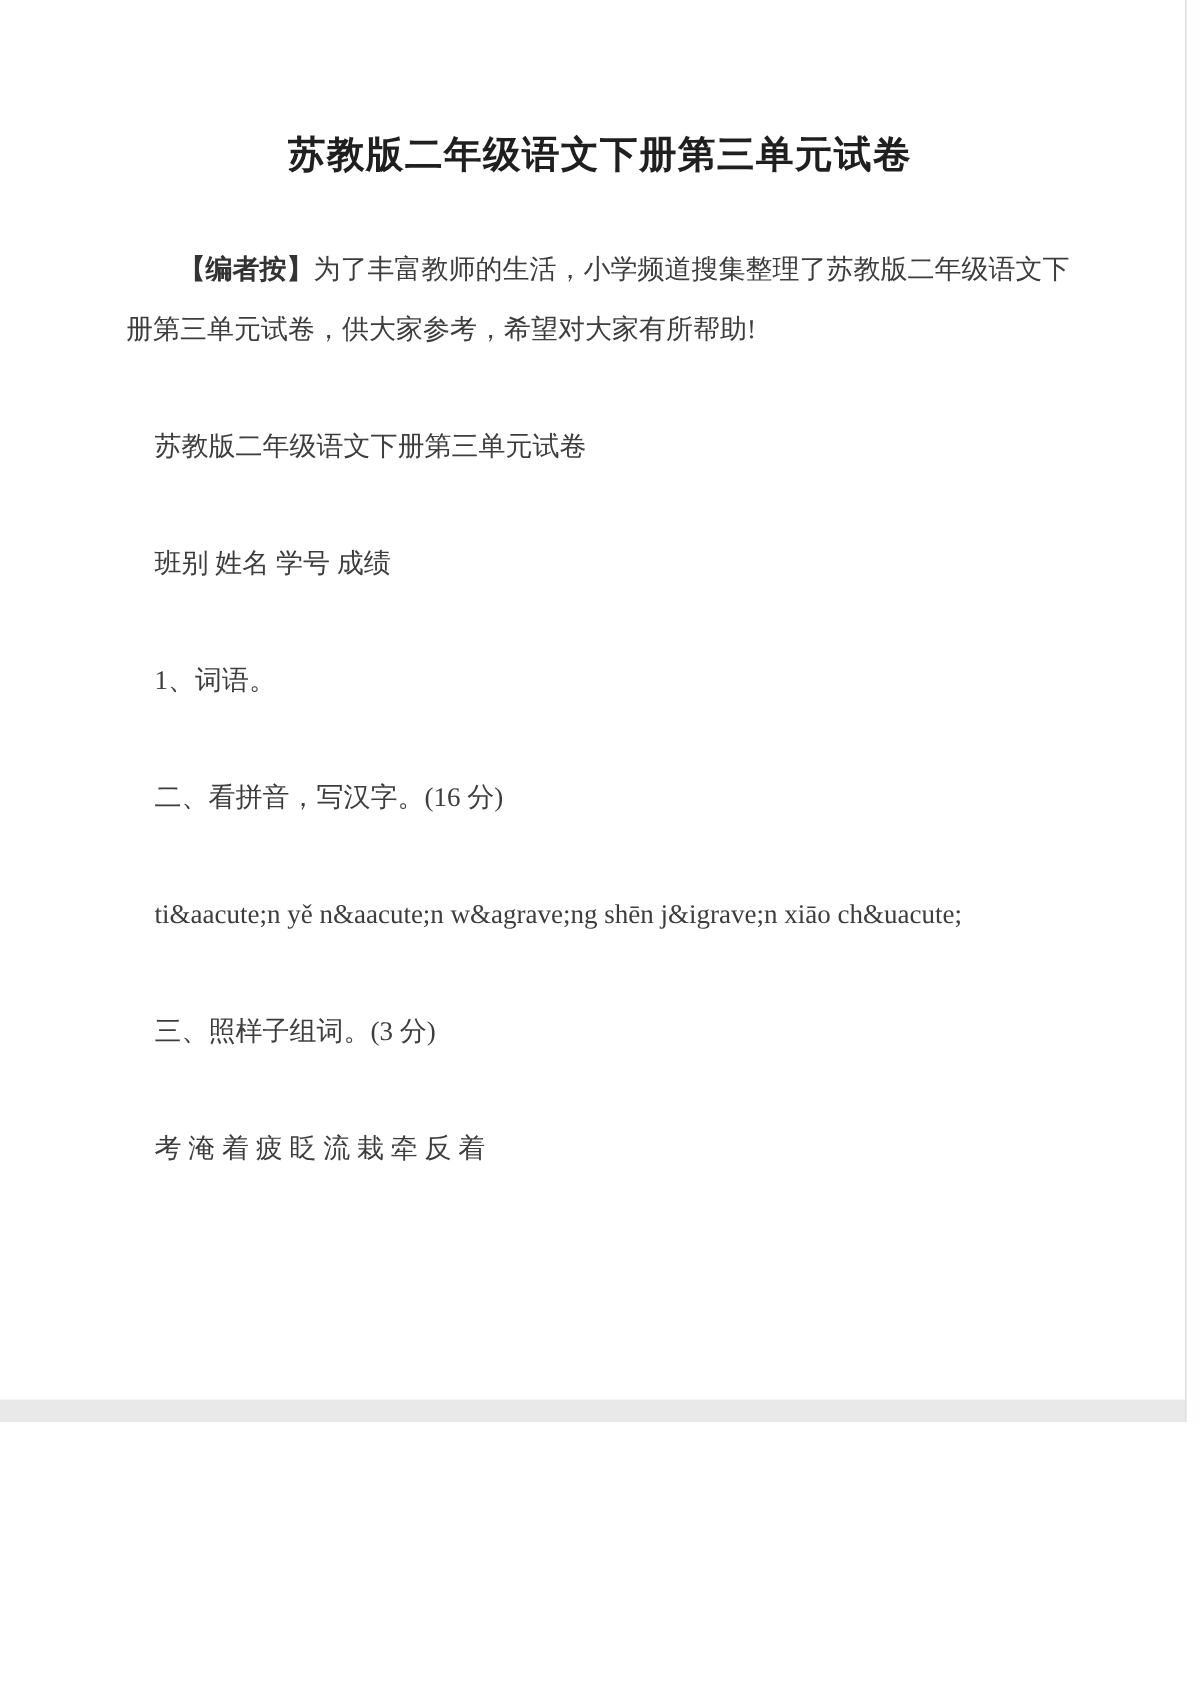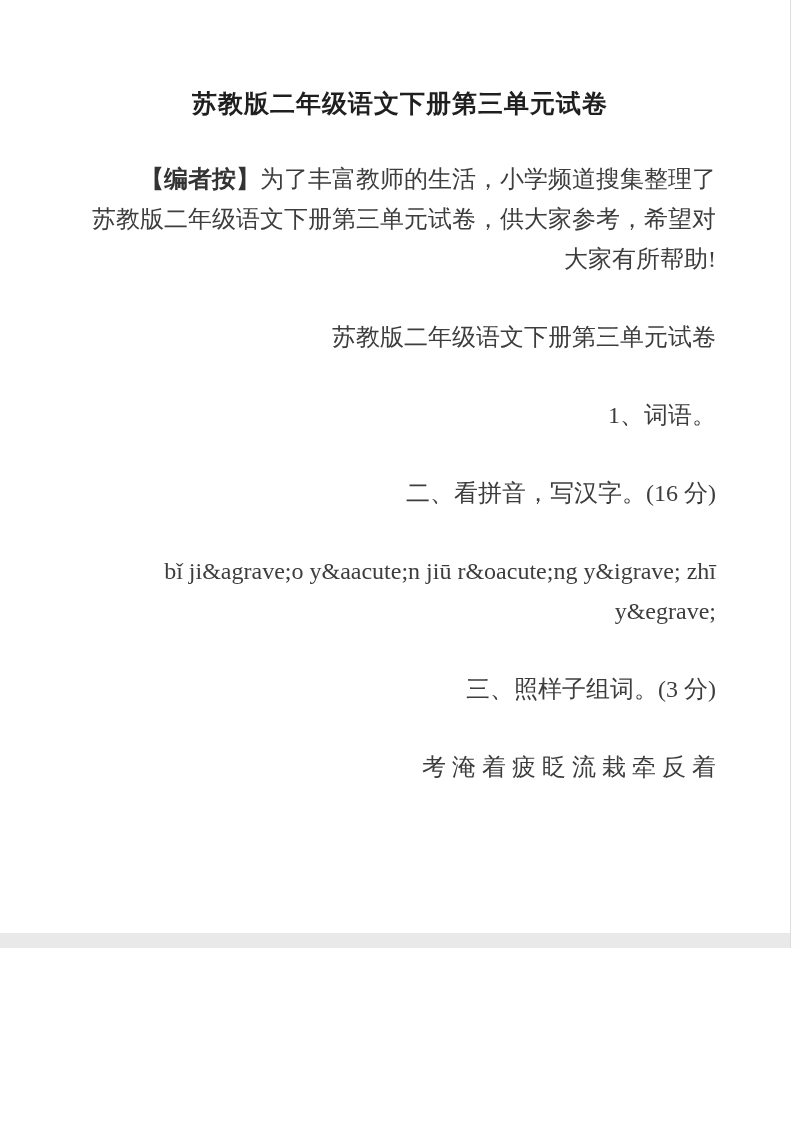--- a/index.html
+++ b/index.html
@@ -23,24 +23,23 @@
     font-size: 25px;
     line-height: 36px;
     color: #1f1f1f;
     letter-spacing: 1px;
   }
   .content {
     position: relative;
     z-index: 1;
     margin: 38px 84px 0 84px;
     width: 632px;
-    font-size: 24px;
+    font-size: 18px;
     line-height: 40px;
     color: #3d3d3d;
-    text-align: right;
   }
   .content p {
     margin: 0 0 38px 0;
   }
   .indent-2 { text-indent: 35px; }
   .indent-1 { text-indent: 19px; }
   .editor-note-label { font-weight: 700; color: #333333; }
   .watermark {
     position: absolute;
     left: 364px;
@@ -80,29 +79,30 @@
 <div class="page">
 
   <h1 class="doc-title">苏教版二年级语文下册第三单元试卷</h1>
 
   <div class="content">
 
     <p class="indent-2"><span class="editor-note-label">【编者按】</span><span>为了丰富教师的生活，小学频道搜集整理了苏教版二年级语文下册第三单元试卷，供大家参考，希望对大家有所帮助!</span></p>
 
     <p class="indent-1">苏教版二年级语文下册第三单元试卷</p>
 
+    <p class="indent-1">班别 姓名 学号 成绩</p>
 
 
     <p class="indent-1">1、词语。</p>
 
 
     <p class="indent-1">二、看拼音，写汉字。(16 分)</p>
 
+    <p class="indent-1">ti&amp;aacute;n yě n&amp;aacute;n w&amp;agrave;ng shēn j&amp;igrave;n xiāo ch&amp;uacute;</p>
 
-    <p class="indent-1">bǐ ji&amp;agrave;o y&amp;aacute;n jiū r&amp;oacute;ng y&amp;igrave; zhī y&amp;egrave;</p>
 
     <p class="indent-1">三、照样子组词。(3 分)</p>
 
     <p class="indent-1">考 淹 着 疲 眨 流 栽 牵 反 着</p>
 
   </div>
 
   <div class="watermark">vv99.net</div>
 
   <div class="scrollbar-track"></div>

